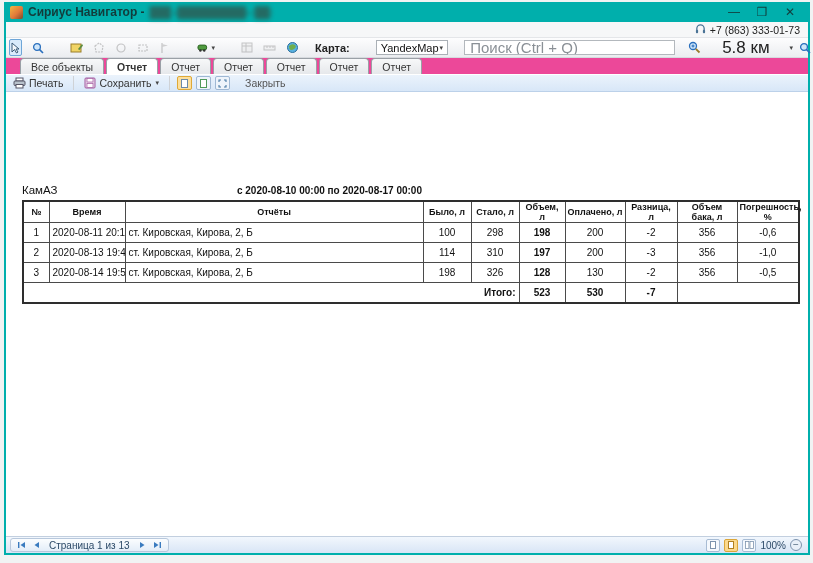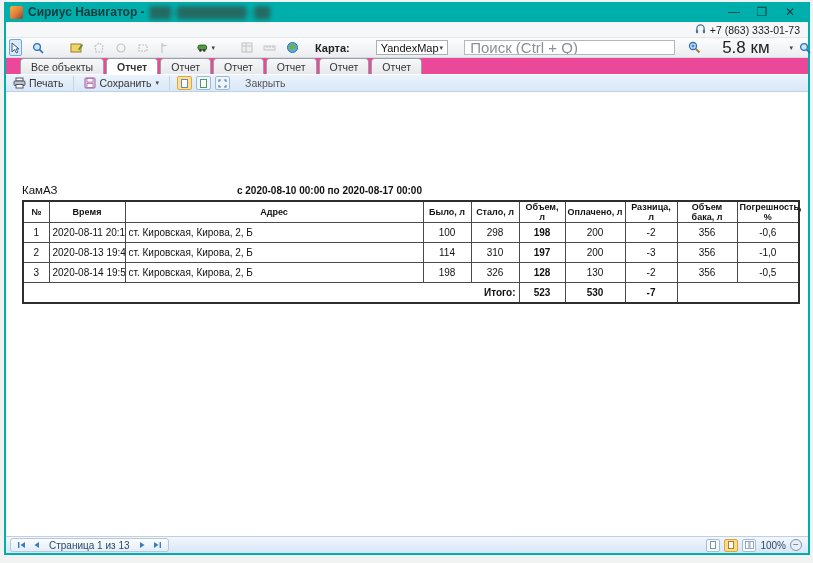--- a/index.html
+++ b/index.html
@@ -311,21 +311,21 @@
             <col style="width:46px">
           <col style="width:60px">
             <col style="width:52px">
             <col style="width:60px">
             <col style="width:62px">
         </colgroup>
         <thead>
             <tr id="thead-row">
               <th>№</th>
               <th>Время</th>
-              <th>Адрес</th>
+              <th>Отчёты</th>
               <th>Было, л</th>
               <th>Стало, л</th>
               <th>Объем, л</th>
               <th>Оплачено, л</th>
               <th>Разница, л</th>
               <th>Объем бака, л</th>
               <th>Погрешность, %</th>
             </tr>
           </thead>
         <tbody id="tbody">

